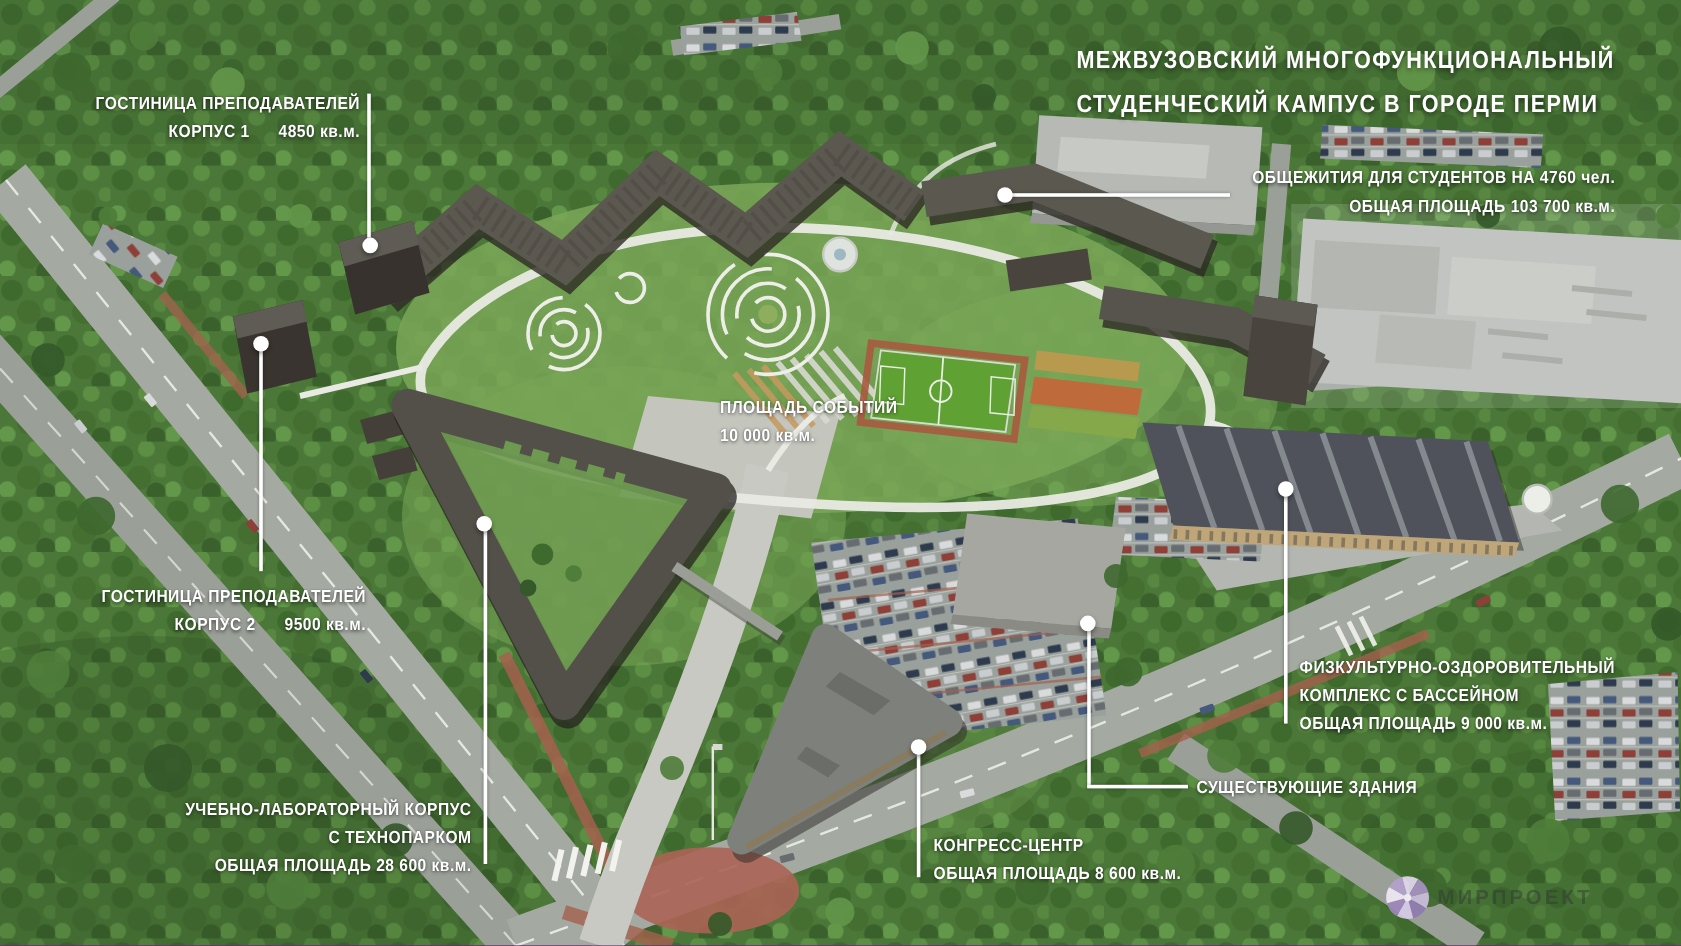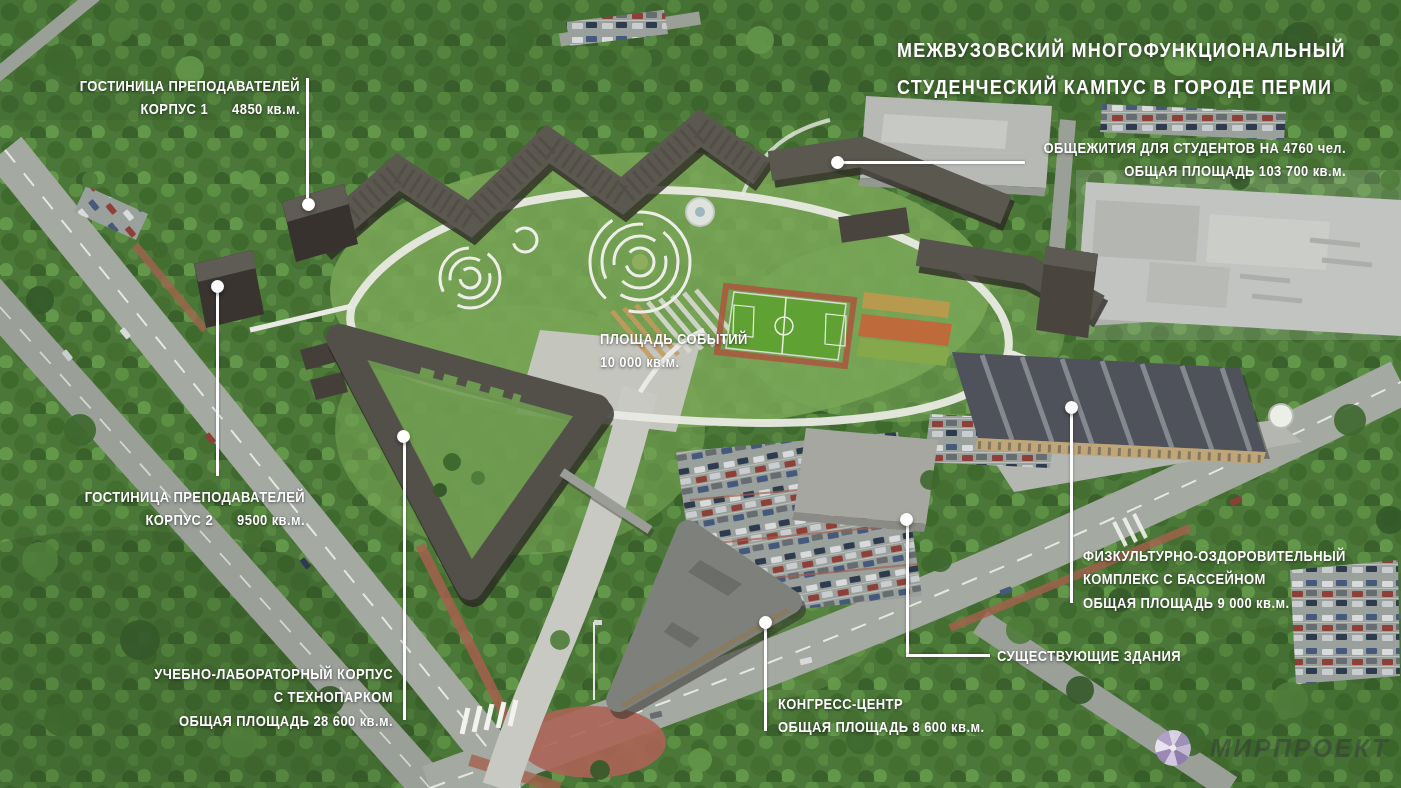--- a/index.html
+++ b/index.html
@@ -15,22 +15,22 @@
   .title{position:absolute;left:897px;top:32px;color:#fff;font-weight:bold;font-size:18px;
          line-height:32px;letter-spacing:1.2px;white-space:nowrap;
          text-shadow:0 1px 4px rgba(0,0,0,.55);transform:scaleY(1.14);transform-origin:top left;}
   .leader{position:absolute;background:#fff;box-shadow:0 0 3px rgba(0,0,0,.35);}
   .leader.v{width:2.5px;}
   .leader.h{height:2.5px;}
   .dot{position:absolute;width:13px;height:13px;border-radius:50%;background:#fff;
        box-shadow:0 2px 4px rgba(0,0,0,.4);}
   .logo{position:absolute;left:1152px;top:726px;display:flex;align-items:center;height:44px;}
   .logo .pin{width:42px;height:42px;flex:0 0 auto;opacity:.92;}
-  .logo .txt{margin-left:16px;font-weight:bold;font-size:25px;letter-spacing:2.5px;
-             color:rgba(52,62,54,.55);white-space:nowrap;font-style:italic;}
+  .logo .txt{margin-left:4px;font-weight:bold;font-size:17px;letter-spacing:2.5px;
+             color:rgba(52,62,54,.55);white-space:nowrap;}
 </style>
 </head>
 <body>
 
 <div class="stage">
 
   <svg class="scene" viewBox="0 0 1401 788">
     <defs>
       <pattern id="forest" width="46" height="46" patternUnits="userSpaceOnUse">
         <rect width="46" height="46" fill="#4b7838"></rect>

